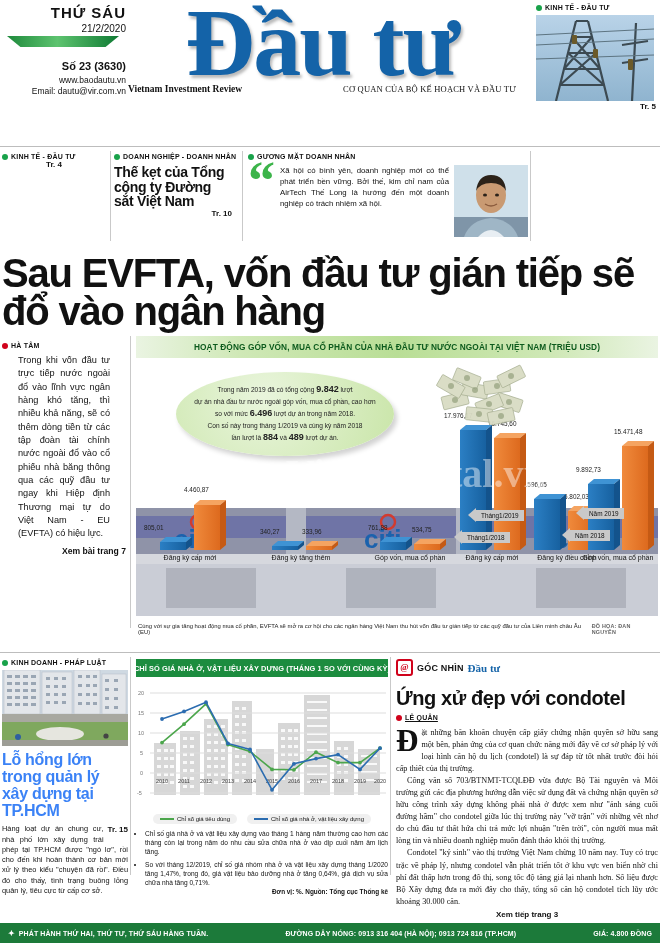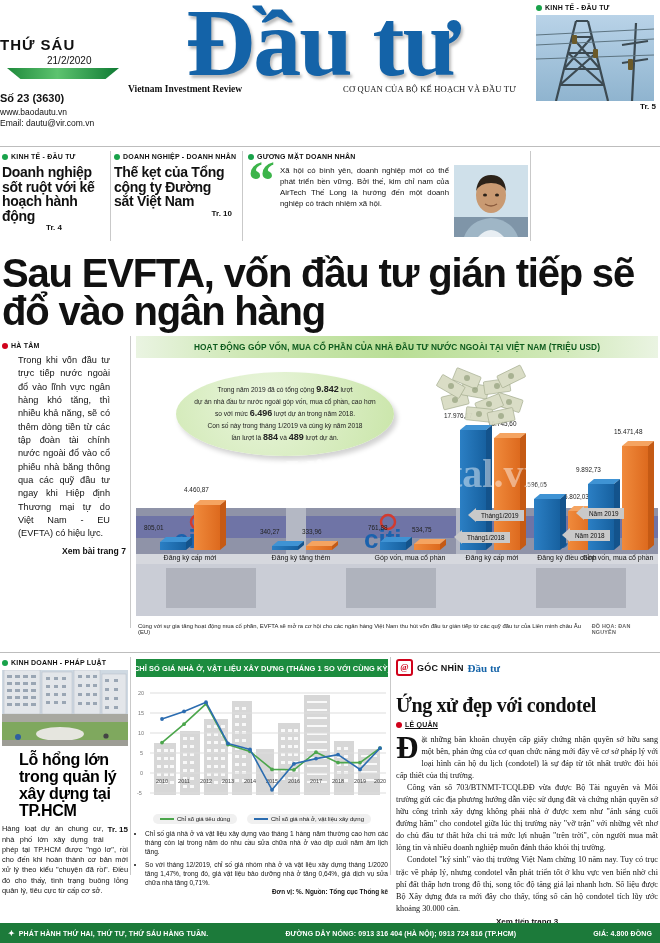--- a/index.html
+++ b/index.html
@@ -6,21 +6,21 @@
   body{width:660px;height:943px;font-family:"Liberation Sans",sans-serif;color:#111;-webkit-font-smoothing:none;}
   .page{position:relative;width:660px;height:943px;overflow:hidden;background:#fff;}
   .kicker{display:flex;align-items:center;gap:3px;font-size:7px;font-weight:bold;letter-spacing:.2px;text-transform:uppercase;color:#111;white-space:nowrap;}
   .dot{width:6px;height:6px;border-radius:50%;background:#19a24a;flex:0 0 auto;display:inline-block;}
   .dot.red{background:#d0021b;}
   .hl{font-weight:bold;line-height:1.04;letter-spacing:-.3px;}
   .pg{font-size:8px;font-weight:bold;white-space:nowrap;}
 
   
   .masthead{position:relative;height:146px;}
-  .mh-left{position:absolute;left:0;top:4px;width:126px;text-align:left;margin-top:32px;}
+  .mh-left{position:absolute;left:0;top:4px;width:126px;text-align:right;}
   .mh-day{font-size:15px;font-weight:bold;letter-spacing:1px;}
   .mh-date{font-size:10px;margin-top:2px;padding-left:47px;}
   .mh-banner{margin:2px auto 0;width:112px;height:11px;
       background:linear-gradient(90deg,#1f8a3c,#5dc36f 45%,#0f7a33);
       clip-path:polygon(0 0,100% 0,88% 100%,12% 100%);}
   .mh-issue{font-size:11px;font-weight:bold;margin-top:13px;}
   .mh-url{font-size:8.5px;margin-top:3px;line-height:1.35;}
   .mh-logo{position:absolute;left:122px;top:-4px;width:400px;text-align:center;}
   .logo-word{font-family:"Liberation Serif",serif;font-weight:bold;font-size:96px;line-height:.98;color:#1463a8;
       letter-spacing:-2px;text-shadow:2px 3px 3px rgba(130,130,130,.55);}
@@ -80,21 +80,21 @@
   .la-body{background:#c9c9c9;padding:2px 5px;font-size:6.4px;white-space:nowrap;color:#111;}
   .info-cap{position:absolute;left:0;right:0;bottom:0;height:14px;display:flex;align-items:center;justify-content:space-between;background:#fff;padding:0 2px;box-sizing:border-box;z-index:8;}
   .info-cap .c1{font-size:5.9px;color:#222;}
   .info-cap .c2{font-size:5.4px;color:#666;font-weight:bold;letter-spacing:.2px;}
   .wm{position:absolute;font-family:"Liberation Serif",serif;font-size:40px;color:rgba(255,255,255,.45);font-weight:bold;z-index:6;pointer-events:none;}
 
   
   .bottom{position:relative;height:248px;margin-top:6px;border-top:1px solid #bdbdbd;}
   .bl{position:absolute;left:2px;top:6px;width:126px;}
   .bl-photo{width:126px;height:76px;margin-top:4px;overflow:hidden;position:relative;background:#b9c6b0;}
-  .bl-title{font-size:16px;font-weight:bold;line-height:1.07;color:#000000;margin-top:5px;letter-spacing:-.3px;margin-left:17px;}
+  .bl-title{font-size:16px;font-weight:bold;line-height:1.07;color:#3b82f6;margin-top:5px;letter-spacing:-.3px;}
   .bl-text{font-size:7.4px;line-height:1.38;text-align:justify;margin-top:5px;}
   .bl-text .pg{float:right;margin-left:4px;}
 
   .bc{position:absolute;left:136px;top:6px;width:252px;}
   .bc-title{height:18px;background:#1c8c3f;display:flex;align-items:center;justify-content:center;}
   .bc-title span{color:#fff;font-size:7.4px;font-weight:bold;letter-spacing:.1px;white-space:nowrap;}
   .bc-plot{position:relative;height:132px;background:#fff;overflow:hidden;margin-top:2px;}
   .bc-legend{display:flex;justify-content:center;gap:10px;margin-top:3px;}
   .lg{display:flex;align-items:center;gap:3px;background:#f0f0f0;border-radius:9px;padding:2px 7px;}
   .lg i{width:14px;height:2px;display:inline-block;position:relative;}
@@ -104,21 +104,21 @@
   .bc-notes li{font-size:6.6px;line-height:1.4;margin-bottom:3px;text-align:justify;}
   .bc-notes ul{margin:0;padding-left:9px;}
   .bc-src{font-size:6.4px;font-weight:bold;text-align:right;margin-top:-2px;}
 
   .br{position:absolute;left:396px;top:6px;width:262px;}
   .br-head{display:flex;align-items:center;gap:4px;}
   .gn-icon{width:13px;height:13px;border:2px solid #d0021b;border-radius:3px;display:flex;align-items:center;justify-content:center;flex:0 0 auto;}
   .gn-icon b{font-family:"Liberation Serif",serif;font-size:9px;color:#d0021b;line-height:1;}
   .gn-t1{font-size:9px;font-weight:bold;letter-spacing:.2px;}
   .gn-t2{font-family:"Liberation Serif",serif;font-size:11px;font-weight:bold;color:#1463a8;}
-  .br-title{font-size:20px;font-weight:bold;margin-top:18px;letter-spacing:-.4px;font-family:Liberation Serif, serif;}
+  .br-title{font-size:20px;font-weight:bold;margin-top:11px;letter-spacing:-.4px;}
   .br-by{margin-top:4px;}
   .br-by .k{font-size:7px;font-weight:bold;text-decoration:underline;letter-spacing:.2px;}
   .br-body{font-family:"Liberation Serif",serif;font-size:8.2px;line-height:1.47;text-align:justify;margin-top:6px;}
   .br-body p{margin:0;text-indent:11px;}
   .dropcap{float:left;font-family:"Liberation Serif",serif;font-size:31px;font-weight:bold;line-height:.82;margin:1px 3px 0 0;}
   .br-more{font-size:8px;font-weight:bold;text-align:center;margin-top:2px;}
 
   
   .footer{position:absolute;left:0;bottom:0;width:660px;height:20px;background:#1c7a3a;display:flex;align-items:center;justify-content:space-between;padding:0 8px;box-sizing:border-box;color:#fff;}
   .footer div{font-size:7px;font-weight:bold;white-space:nowrap;letter-spacing:.1px;}
@@ -189,21 +189,20 @@
   <div class="teasers">
     <div class="vline" style="left:110px;"></div>
     <div class="vline" style="left:242px;"></div>
     <div class="vline" style="left:530px;"></div>
 
     <div class="tz tz1">
       <div class="kicker">
         <span class="dot"></span>
         <span>KINH TẾ - ĐẦU TƯ</span>
       </div>
-      <div class="hl">Doanh nghiệp sốt ruột với kế hoạch hành động</div>
       <div class="pg" style="text-align:center;">Tr. 4</div>
     </div>
 
     <div class="tz tz2">
       <div class="kicker">
         <span class="dot"></span>
         <span>DOANH NGHIỆP - DOANH NHÂN</span>
       </div>
       <div class="hl">Thế kẹt của Tổng công ty Đường sắt Việt Nam</div>
       <div class="pg" style="text-align:right;">Tr. 10</div>

